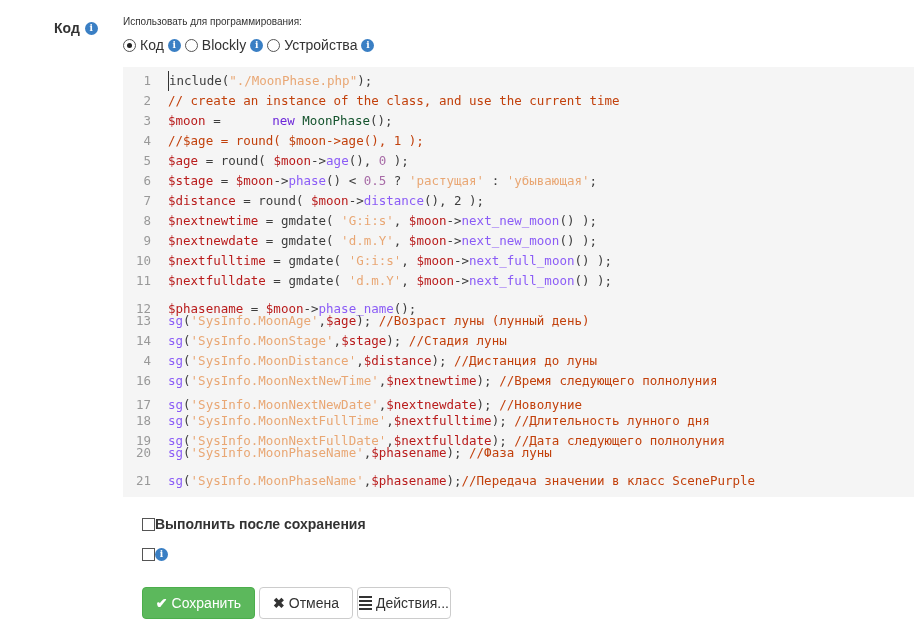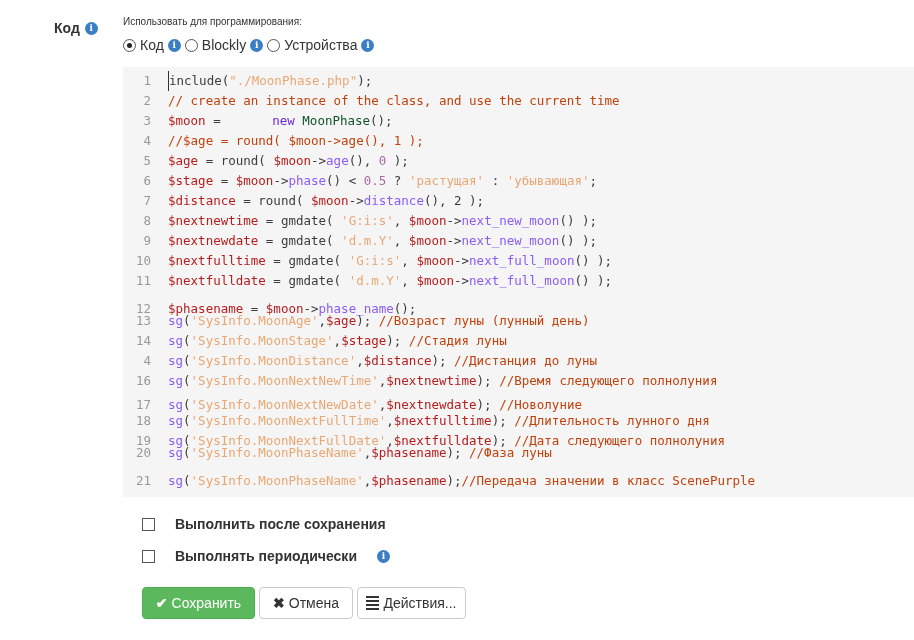--- a/index.html
+++ b/index.html
@@ -43,35 +43,35 @@
   .src { position: absolute; left: 45px; color: #3d3d3d; }
   .cursor { border-left: 1px solid #333; }
   .c-cm { color: #c2410c; }
   .c-str { color: #e9a774; }
   .c-var { color: #b91c1c; }
   .c-kw { color: #6d28d9; margin-left: 44px; }
   .c-cls { color: #14532d; text-align: center; }
   .c-num { color: #a86ca7; }
   .c-fn { color: #8b5cf6; }
   .check-row {
-    position: absolute; left: 142px; display: flex; align-items: center; gap: 20px;
+    position: absolute; left: 142px; display: flex; align-items: center; gap: 0;
     font-weight: bold; font-size: 14px; color: #333;
   }
   .checkbox {
     width: 11px; height: 11px; border: 1px solid #555; background: #fff; display: inline-block;
   }
   .btn {
     position: absolute; top: 587px; height: 32px; border-radius: 4px; font-size: 14px;
     display: flex; align-items: center; justify-content: center; gap: 4px;
     box-sizing: border-box; cursor: pointer;
   }
   .btn-success { left: 142px; width: 113px; background: #5cb85c; border: 1px solid #4cae4c; color: #fff; }
   .btn-default { background: #fff; border: 1px solid #ccc; color: #333; }
   .btn-cancel { left: 259px; width: 94px; }
-  .btn-actions { left: 357px; width: 109px; }
+  .btn-actions { left: 357px; width: 94px; }
   .ico { font-weight: bold; font-size: 14px; }
   .bars { display: inline-flex; flex-direction: column; gap: 2px; width: 13px; }
   .bars span { display: block; height: 2px; background: #333; }
 </style>
 </head>
 <body>
 
 <div class="field-label">
   <span>Код</span>
   <span class="info">i</span>
@@ -121,21 +121,20 @@
     <div class="line" style="top: 404px;"><span class="ln">21</span><span class="src"><span class="c-fn">sg</span>(<span class="c-str">'SysInfo.MoonPhaseName'</span>,<span class="c-var">$phasename</span>);<span class="c-cm">//Передача значении в класс ScenePurple</span></span></div>
   </div>
 
 <label class="check-row" style="top:516px;">
   <span class="checkbox"></span>
   <span>Выполнить после сохранения</span>
 </label>
 
 <label class="check-row" style="top:548px;">
   <span class="checkbox"></span>
-  <span>Выполнять периодически</span>
   <span class="info">i</span>
 </label>
 
 <div class="btn btn-success">
   <span class="ico">✔</span>
   <span>Сохранить</span>
 </div>
 <div class="btn btn-default btn-cancel">
   <span class="ico">✖</span>
   <span>Отмена</span>

